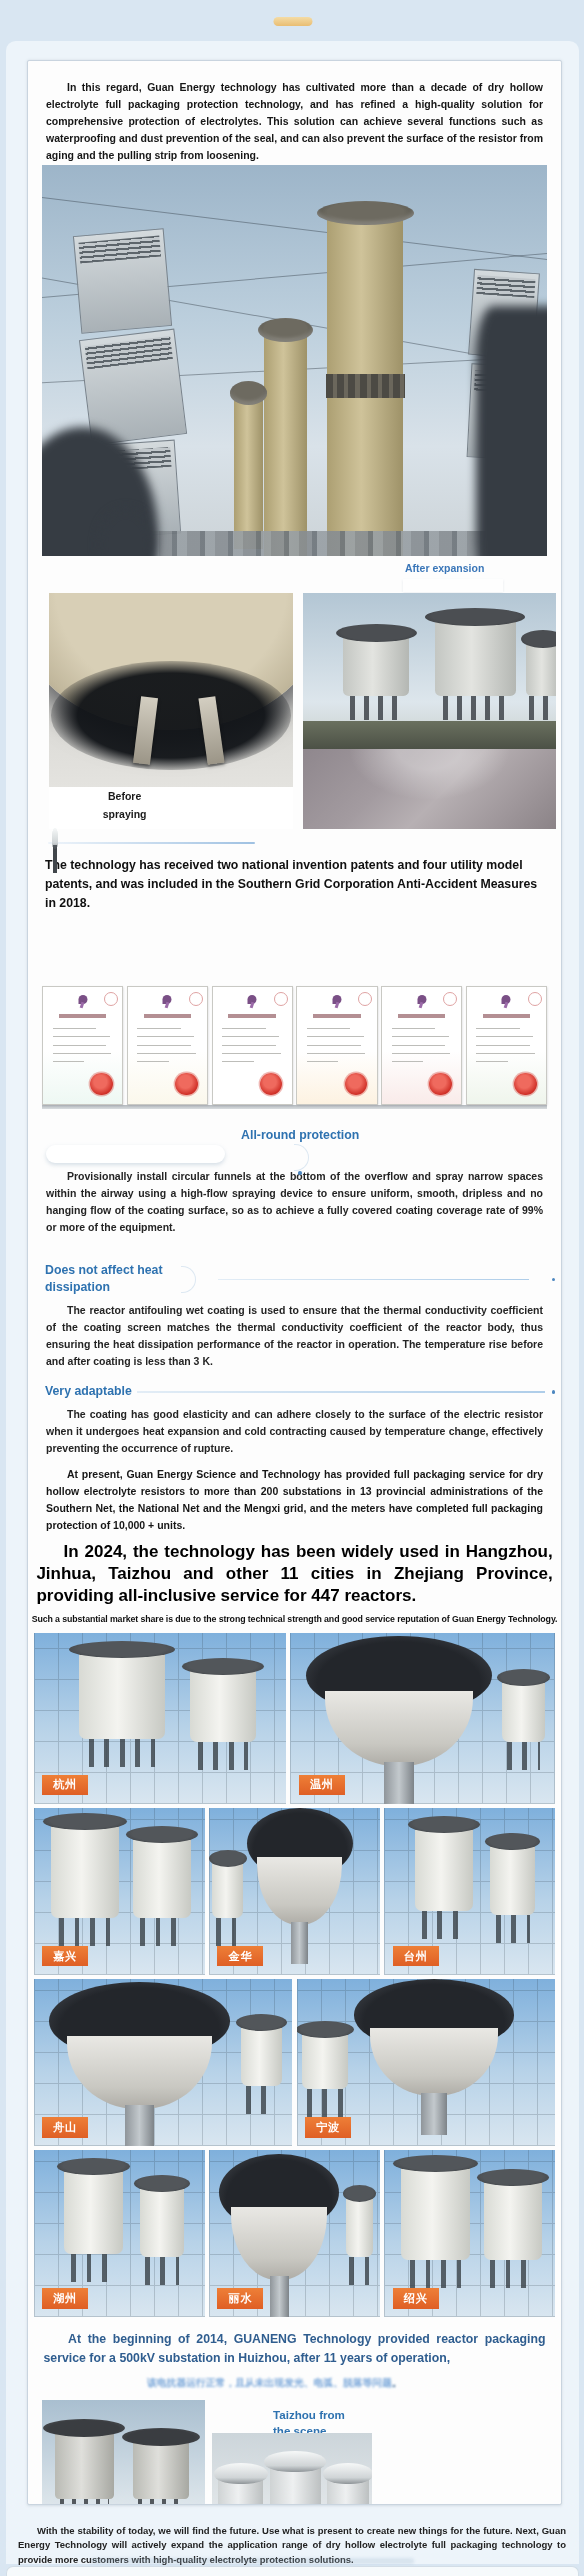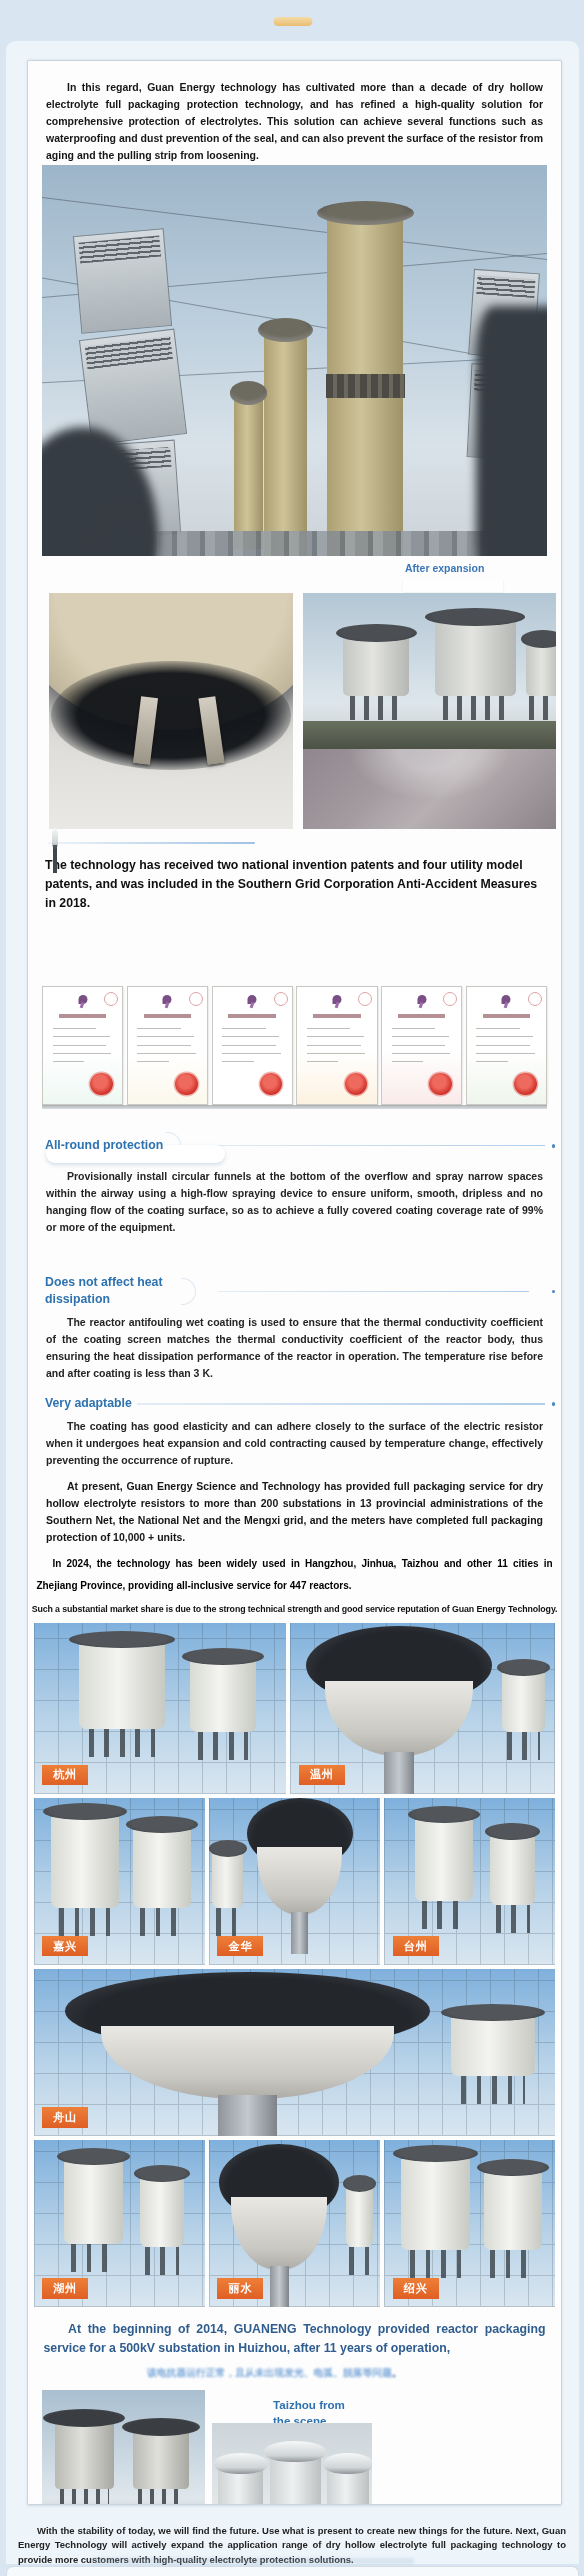--- a/index.html
+++ b/index.html
@@ -21,21 +21,21 @@
     background:#f6fafc;border:0.7px solid #d2dde6;border-bottom:none;
     border-radius:7px 7px 0 0;box-sizing:border-box;}
 
   
   .p-body{margin:0;padding:0 18px;color:#161616;font-size:10.5px;line-height:17px;
     font-weight:600;text-indent:2em;text-align:justify;}
   .p-intro{margin-top:18px;}
   .p-patents{margin-top:9.8px;padding:0 17px;font-size:12.3px;line-height:19px;
     font-weight:700;color:#101010;text-indent:0;}
   .p-present{margin-top:8.4px;}
-  .p-highlight{margin:7px 4.2px 0;padding:0 4.2px;color:#000;font-size:10px;
+  .p-highlight{margin:7px 4.2px 0;padding:0 4.2px;color:#000;font-size:17px;
     line-height:22px;font-weight:700;text-indent:1.6em;text-align:justify;}
   .p-note{margin-top:7px;text-align:center;font-size:8.8px;font-weight:700;
     color:#111;letter-spacing:-0.1px;}
   .p-huizhou{margin-top:12.6px;padding:0 15.5px;color:#2f5d8f;font-size:12.3px;
     line-height:19px;font-weight:600;text-indent:2em;text-align:justify;}
   .cn-ghost{margin:-2.8px 7px 0 119px;color:#78a6d9;font-size:9.8px;font-weight:700;
     filter:blur(1px);white-space:nowrap;overflow:hidden;}
   .cn-ghost .dot-end{color:#2f5d8f;filter:none;font-weight:800;}
   .footer-text{position:absolute;left:18px;top:2514px;width:548px;color:#222;
     font-size:9.5px;line-height:14.8px;font-weight:600;text-indent:2em;
@@ -57,22 +57,22 @@
   .h-lines span{display:block;color:#2e72b0;font-size:12.3px;line-height:17.6px;
     font-weight:700;white-space:nowrap;}
   .h-curve{width:14px;height:25px;border:1.4px solid #dde8f2;border-left:none;
     border-radius:0 17px 17px 0;margin-left:2.8px;flex:0 0 auto;}
   .h-rule{flex:1;height:1.4px;background:linear-gradient(90deg,#e3edf6,#aecde9);
     margin:0 7px 0 5.6px;}
   .h-dot{width:3.5px;height:3.5px;border-radius:50%;background:#4d87c0;flex:0 0 auto;}
   .h-ghost{position:absolute;left:1.4px;top:18px;width:179px;height:18px;
     background:#fff;border-radius:9.8px;box-shadow:0 2.1px 4.2px rgba(140,165,190,.35);
     z-index:1;}
-  .sh-1{margin-top:18px;height:38px;}
-  .sh-2{margin-top:36px;height:39px;gap:16px;}
+  .sh-1{margin-top:18px;height:38px;flex-direction:column;}
+  .sh-2{margin-top:24px;height:39px;gap:16px;}
   .sh-3{margin-top:11.2px;height:22.5px;}
   .section-body{margin-top:3px;color:#242424;}
 
   
   .hero{position:relative;margin:1.4px 14px 0;height:391px;overflow:hidden;
     background:linear-gradient(180deg,#9db5c9 0%,#bccfdd 40%,#d9e2e9 72%,#ccd3d7 100%);}
   .wire{position:absolute;height:1.4px;width:150%;left:-25%;
     background:rgba(45,55,65,.42);}
   .w1{top:16%;transform:rotate(7deg);}
   .w2{top:28%;transform:rotate(-5deg);}
@@ -267,20 +267,24 @@
     <span class="lbl">After expansion</span>
     <span class="ghost-box"></span>
   </div>
 
   <div class="ba-block">
     <div class="ba-left">
       <div class="bp-disc"></div>
       <div class="bp-shadow"></div>
       <div class="bp-strap st1"></div>
       <div class="bp-strap st2"></div>
+      <div class="bp-strip">
+        <div>Before</div>
+        <div>spraying</div>
+      </div>
     </div>
     <div class="ba-right">
       <div class="gtank gt1"></div>
       <div class="gtank gt2"></div>
       <div class="gtank gt3"></div>
       <div class="ground"></div>
     </div>
     <div class="coating"></div>
   </div>
 
@@ -450,20 +454,30 @@
         <div class="tile v1">
           <div class="lattice"></div>
           <div class="wtank t-b"></div>
           <div class="mush m-a">
             <div class="cap"></div>
             <div class="bowl"></div>
             <div class="stem"></div>
           </div>
           <span class="city-badge">舟山</span>
         </div>
+        <div class="tile v3">
+          <div class="lattice"></div>
+          <div class="wtank t-b"></div>
+          <div class="mush m-a">
+            <div class="cap"></div>
+            <div class="bowl"></div>
+            <div class="stem"></div>
+          </div>
+          <span class="city-badge">宁波</span>
+        </div>
       </div>
       <div class="grid-row row-4">
         <div class="tile v0">
           <div class="lattice"></div>
           <div class="wtank t-a"></div>
           <div class="wtank t-b"></div>
           <span class="city-badge">湖州</span>
         </div>
         <div class="tile v1">
           <div class="lattice"></div>

